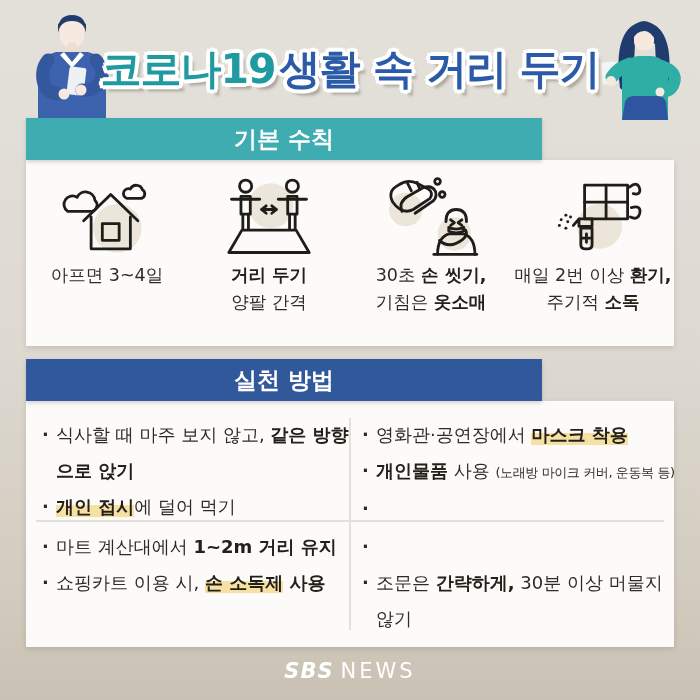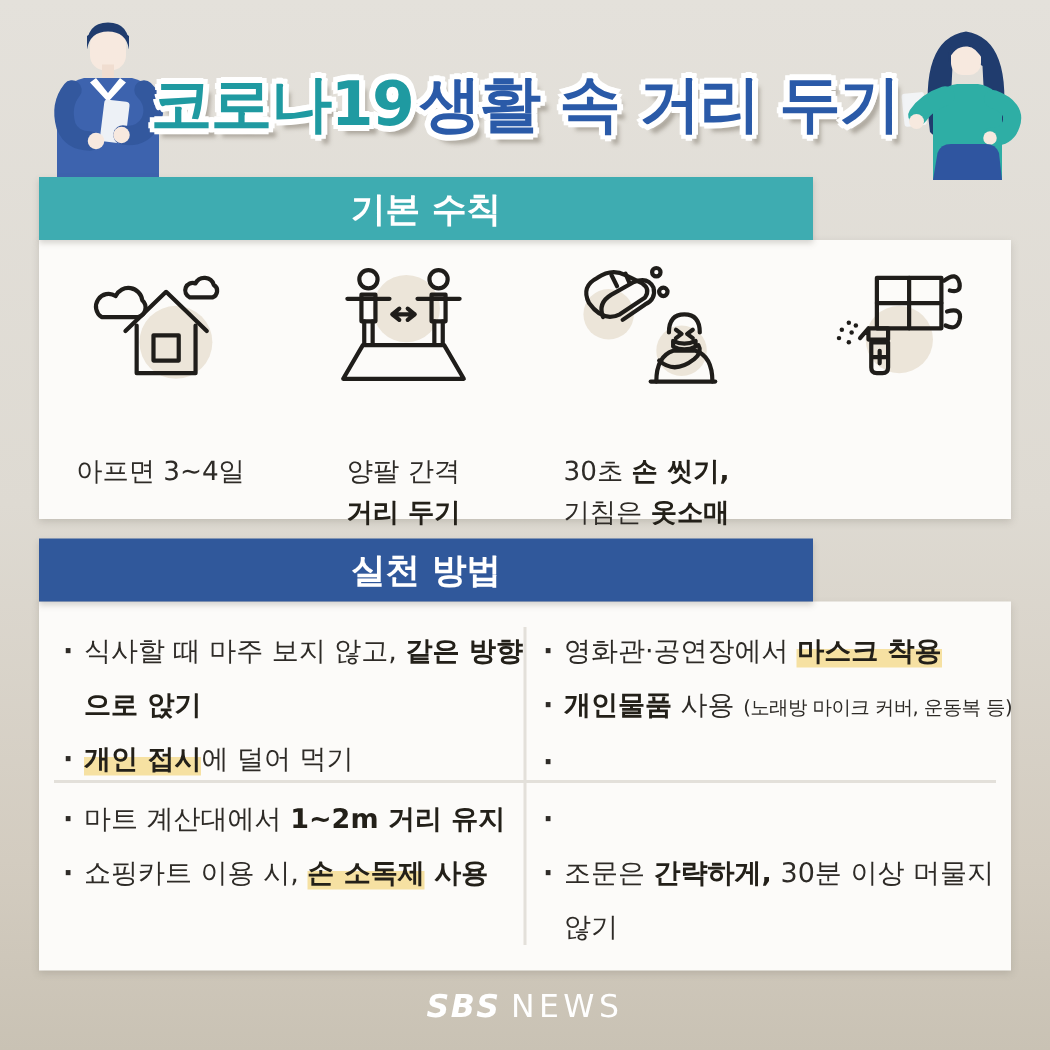--- a/index.html
+++ b/index.html
@@ -37,21 +37,21 @@
   }
   .band-basic{top:118px;}
   .band-practice{top:359px;}
   .panel{
     position:absolute;left:26px;width:648px;z-index:2;
     background:#fcfbf9;box-shadow:0 2px 5px rgba(95,90,80,0.22);
   }
   .panel-basic{top:160px;height:186px;display:flex;}
   .panel-practice{top:401px;height:246px;}
   
-  .b-item{flex:1;display:flex;flex-direction:column;align-items:center;gap:40px;}
+  .b-item{flex:1;display:flex;flex-direction:column;align-items:center;}
   .icon-wrap{margin-top:14px;width:120px;height:86px;display:flex;align-items:center;justify-content:center;}
   .cap{margin-top:2px;text-align:center;font-size:17.5px;line-height:27px;white-space:nowrap;}
   
   .quad{position:absolute;font-size:18px;line-height:36px;}
   .quad-tl{left:16px;top:16px;width:302px;}
   .quad-tr{left:336px;top:16px;width:306px;}
   .quad-bl{left:16px;top:128px;width:302px;}
   .quad-br{left:336px;top:128px;width:306px;}
   .li{display:flex;}
   .dot{flex:none;width:14px;font-weight:700;}
@@ -149,22 +149,22 @@
             <path d="M27,43 V59 M33,43 V59"></path>
             <circle cx="80" cy="13" r="6.5"></circle>
             <path d="M65,27 H95"></path>
             <rect x="75" y="24" width="10" height="19"></rect>
             <path d="M77,43 V59 M83,43 V59"></path>
             <path d="M47,38 H63 M47,38 l5,-4 M47,38 l5,4 M63,38 l-5,-4 M63,38 l-5,4"></path>
           </g>
         </svg>
       </div>
       <div class="cap">
+        <div><span class="b">거리 두기</span></div>
         <div><span>양팔 간격</span></div>
-        <div><span class="b">거리 두기</span></div>
       </div>
     </div>
 
     <div class="b-item">
       <div class="icon-wrap">
         <svg viewBox="0 0 110 92" width="110" height="86">
           <circle class="blob" cx="28" cy="38" r="18"></circle>
           <circle class="blob" cx="80" cy="64" r="18"></circle>
           <g class="lineart">
             <path d="M14,30 Q8,18 20,12 Q30,5 40,10 L52,16 Q58,20 54,26 L36,38 Q24,44 14,30 Z"></path>
@@ -203,20 +203,24 @@
           <g fill="#1f1d1a">
             <circle cx="26" cy="44" r="1.6"></circle>
               <circle cx="21" cy="49" r="1.6"></circle>
             <circle cx="28" cy="51" r="1.6"></circle>
               <circle cx="19" cy="55" r="1.6"></circle>
             <circle cx="26" cy="58" r="1.6"></circle>
               <circle cx="31" cy="46" r="1.6"></circle>
           </g>
         </svg>
       </div>
+      <div class="cap">
+        <div><span>매일 2번 이상 </span><span class="b">환기,</span></div>
+        <div><span>주기적 </span><span class="b">소독</span></div>
+      </div>
     </div>
 
   </div>
 
   <div class="band band-practice" style="background:#30589b;">
     <span>실천 방법</span>
   </div>
 
   <div class="panel panel-practice">
     <div class="divider-v"></div>

